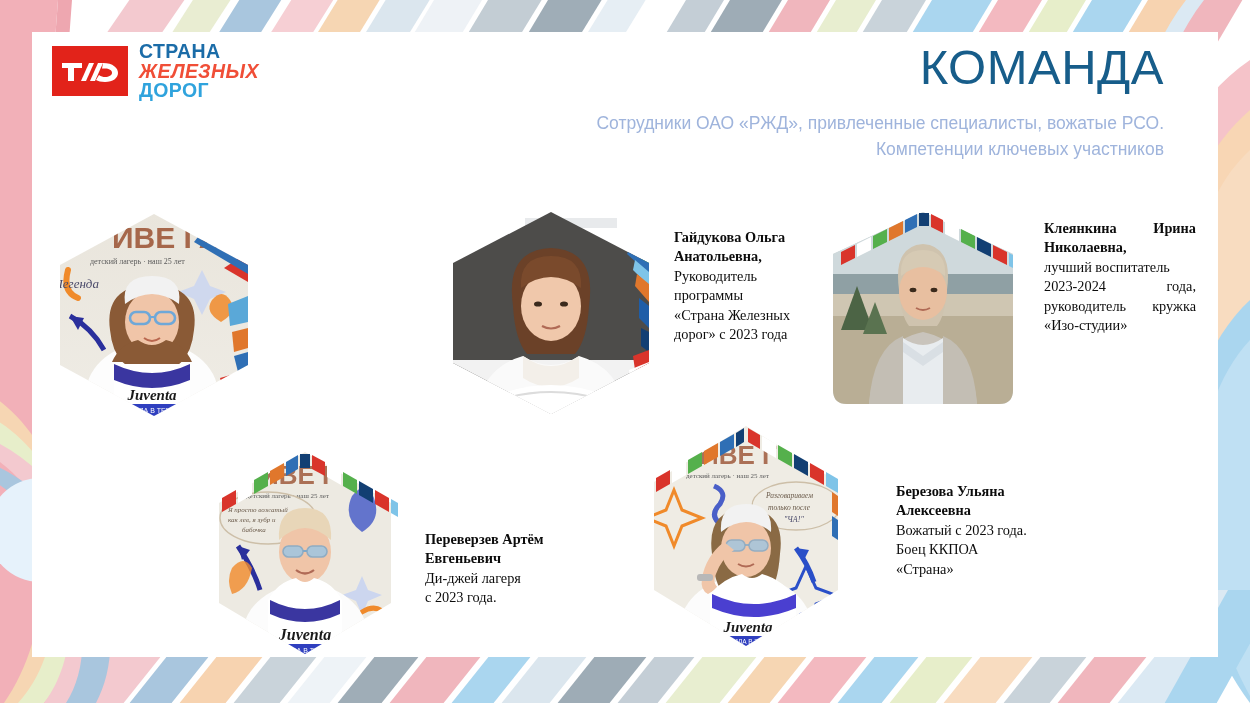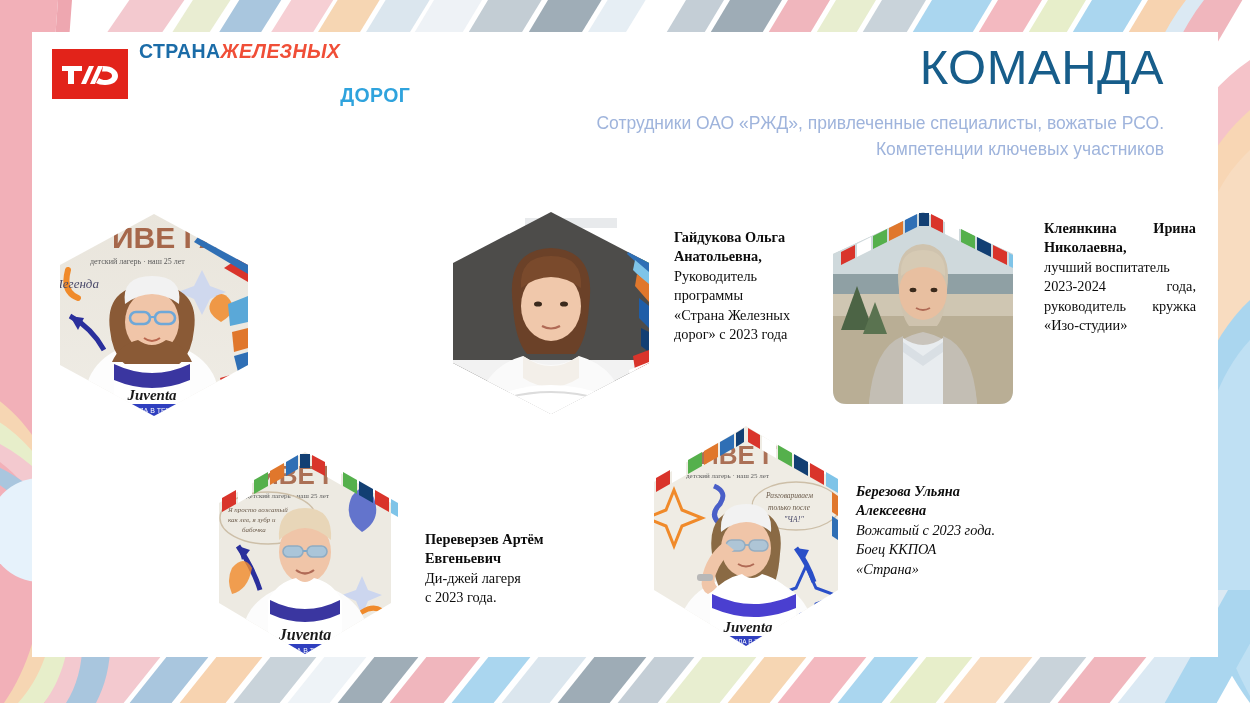--- a/index.html
+++ b/index.html
@@ -34,29 +34,29 @@
     z-index: 6;
   }
   #logo-mark {
     width: 76px; height: 50px;
     background: #e2231a;
     position: relative;
     display: flex; align-items: center; justify-content: center;
   }
   #logo-mark svg { display: block; }
   #logo-words {
-    display: flex; flex-direction: row;
+    display: flex; flex-direction: column;
     line-height: 1.0;
     font-weight: bold;
     font-size: 19.5px;
     letter-spacing: 0.4px;
   }
   .lw1 { color: #1b6ca8; }
   .lw2 { color: #f04e37; font-style: italic; }
-  .lw3 { color: #2fa3dd; margin-top: 44px; }
+  .lw3 { color: #2fa3dd; }
 
   
   #title {
     position: absolute;
     right: 86px; top: 42px;
     font-size: 49px;
     color: #175d8a;
     letter-spacing: 0.5px;
     line-height: 1.05;
     text-align: right;
@@ -495,21 +495,21 @@
           <path d="M114,12 L128,20 L128,34 L114,26 Z" fill="#ffffff"></path>
           <path d="M130,21 L144,29 L144,43 L130,35 Z" fill="#55b04c"></path>
           <path d="M146,30 L160,38 L160,52 L146,44 Z" fill="#123f73"></path>
           <path d="M162,39 L176,47 L176,61 L162,53 Z" fill="#d9342b"></path>
           <path d="M178,48 L190,55 L190,69 L178,62 Z" fill="#7fc4e8"></path>
           <path d="M190,72 L190,92 L184,88 L184,68 Z" fill="#e0772c"></path>
           <path d="M190,96 L190,116 L184,112 L184,92 Z" fill="#2f6fb5"></path>
         </g>
       </svg>
     </div>
-    <div class="bio" style="left:856px; top:482px; width:150px;font-style:italic;">
+    <div class="bio" style="left:896px; top:482px; width:150px;">
       <span class="nm-l">Березова Ульяна</span>
       <span class="nm-l">Алексеевна</span>
       <span class="ln">Вожатый с 2023 года.</span>
       <span class="ln">Боец ККПОА</span>
       <span class="ln">«Страна»</span>
     </div>
   </div>
 
 </div>
 

